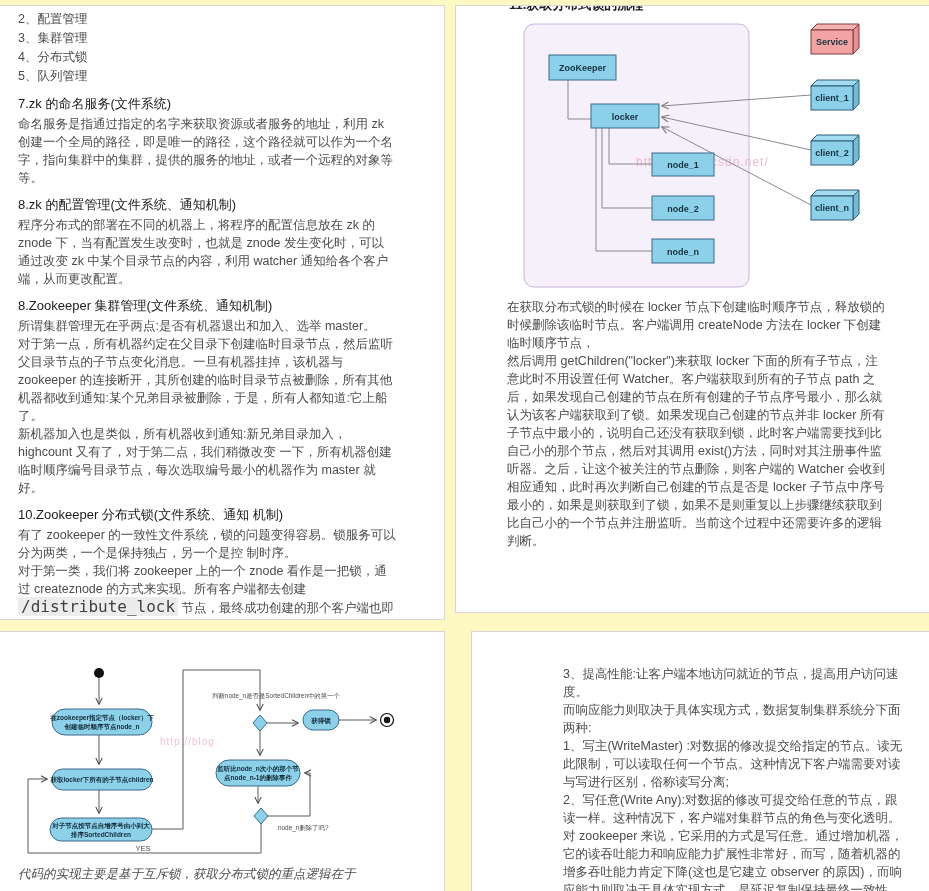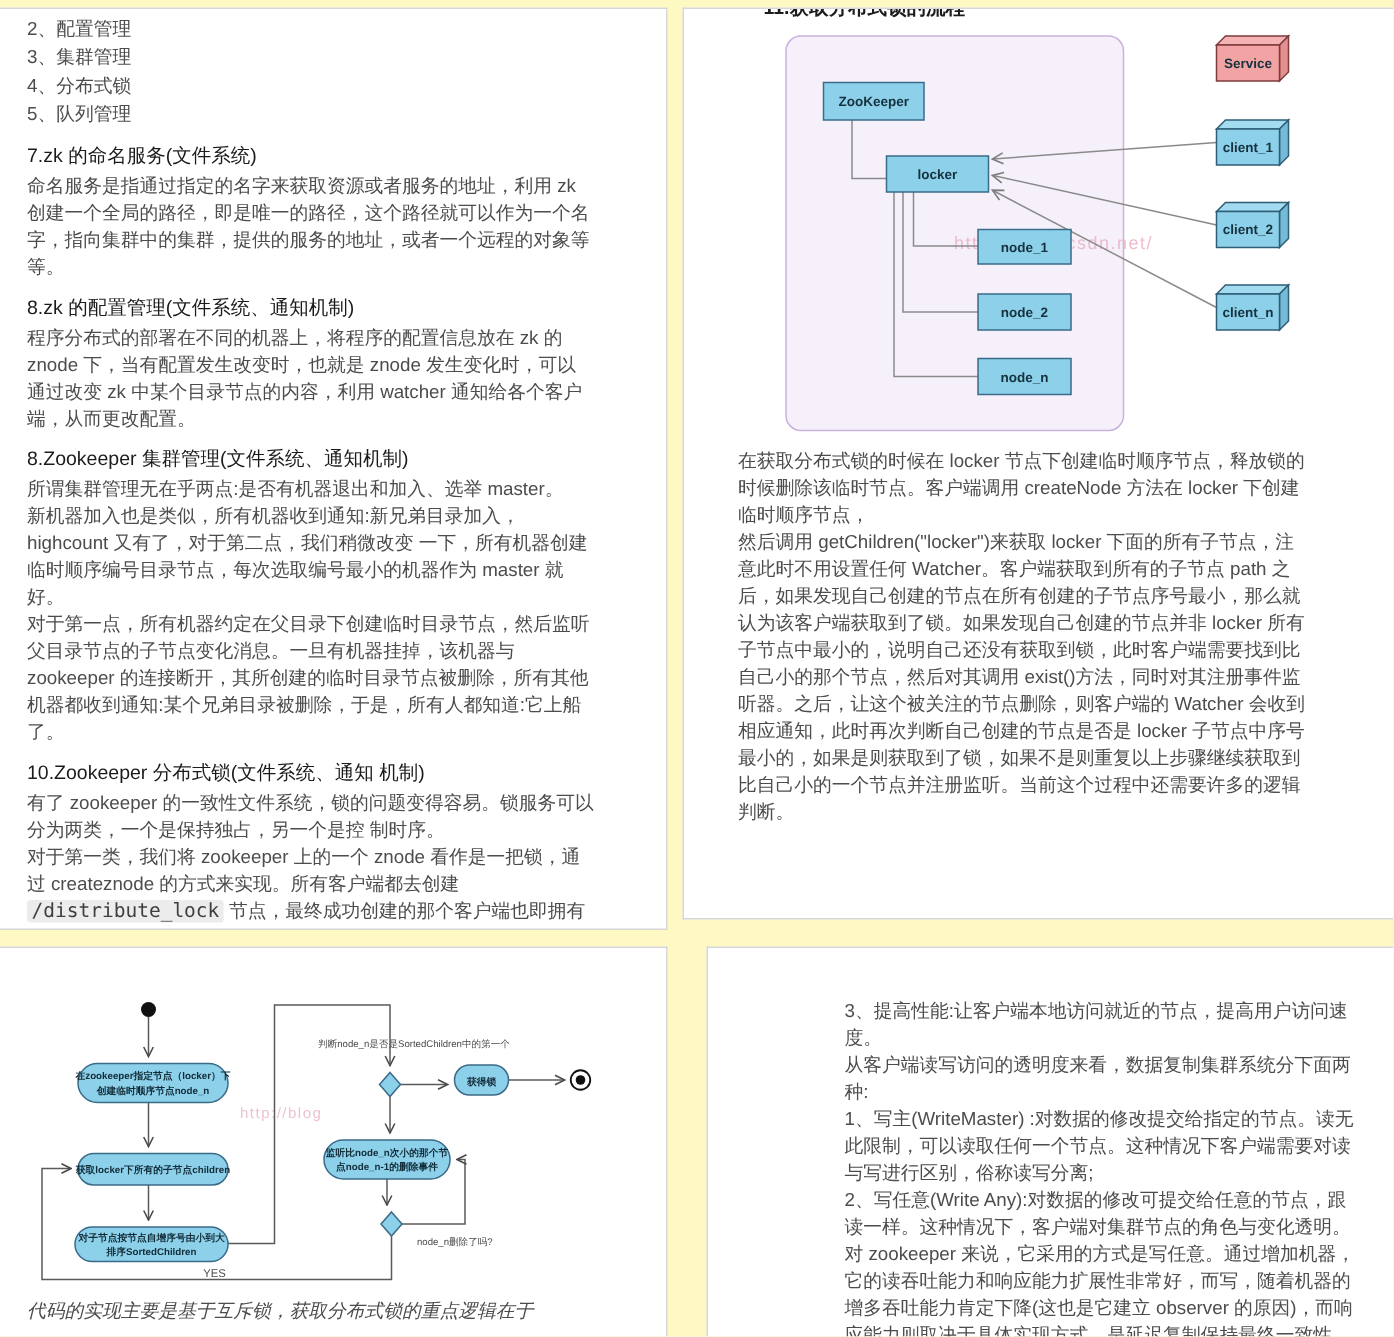--- a/index.html
+++ b/index.html
@@ -9,23 +9,23 @@
   #pg-tl{left:-1px;top:5px;width:446px;height:615px;}
   #pg-tr{left:455px;top:5px;width:475px;height:608px;border-right:none;}
   #pg-bl{left:-1px;top:631px;width:446px;height:261px;border-bottom:none;}
   #pg-br{left:471px;top:631px;width:475px;height:261px;border-right:none;border-bottom:none;padding-left:40px;}
   .doc{font-size:12.5px;line-height:18px;color:#4c4c4c;}
   .doc p{margin:0;}
   .hd{font-weight:normal;color:#1b1b1b;font-size:13px;line-height:18px;margin:9px 0 2px;}
   .tl-inner{padding:4px 48px 0 18px;}
   .list div{line-height:19px;}
   .list{margin-bottom:4px;}
-  .code{font-family:"DejaVu Sans Mono","Liberation Mono",monospace;font-size:13px;background:#ececec;color:#3f3f3f;padding:0 3px;border-radius:2px;}
+  .code{font-family:"DejaVu Sans Mono","Liberation Mono",monospace;font-size:16px;background:#ececec;color:#3f3f3f;padding:0 3px;border-radius:2px;}
   .tr-head{position:absolute;left:53px;top:-10px;font-weight:bold;color:#1b1b1b;font-size:13px;line-height:18px;white-space:nowrap;}
-  .tr-text{position:absolute;left:36px;top:292px;width:382px;}
+  .tr-text{position:absolute;left:51px;top:292px;width:382px;}
   .br-inner{padding:33px 42px 0 51px;}
   .bl-para{position:absolute;left:18px;top:233px;width:380px;font-style:italic;}
   svg text{font-family:"Liberation Sans","DejaVu Sans",sans-serif;}
   .nodelabel{font-size:9px;font-weight:bold;fill:#16323f;}
   .flowlabel{font-size:6.5px;font-weight:bold;fill:#122c38;}
   .flownote{font-size:6.4px;fill:#4a4a4a;}
   .wm1{font-size:12px;fill:#e8aec0;opacity:.8;letter-spacing:1px;}
   .wm2{font-size:10px;fill:#e8aec0;opacity:.75;letter-spacing:1px;}
 </style>
 </head>
@@ -40,22 +40,22 @@
         <div>3、集群管理</div>
         <div>4、分布式锁</div>
         <div>5、队列管理</div>
       </div>
       <div class="hd">7.zk 的命名服务(文件系统)</div>
       <p>命名服务是指通过指定的名字来获取资源或者服务的地址，利用 zk 创建一个全局的路径，即是唯一的路径，这个路径就可以作为一个名字，指向集群中的集群，提供的服务的地址，或者一个远程的对象等等。</p>
       <div class="hd">8.zk 的配置管理(文件系统、通知机制)</div>
       <p>程序分布式的部署在不同的机器上，将程序的配置信息放在 zk 的 znode 下，当有配置发生改变时，也就是 znode 发生变化时，可以通过改变 zk 中某个目录节点的内容，利用 watcher 通知给各个客户端，从而更改配置。</p>
       <div class="hd">8.Zookeeper 集群管理(文件系统、通知机制)</div>
       <p>所谓集群管理无在乎两点:是否有机器退出和加入、选举 master。</p>
+      <p>对于第一点，所有机器约定在父目录下创建临时目录节点，然后监听父目录节点的子节点变化消息。一旦有机器挂掉，该机器与 zookeeper 的连接断开，其所创建的临时目录节点被删除，所有其他机器都收到通知:某个兄弟目录被删除，于是，所有人都知道:它上船了。</p>
       <p>新机器加入也是类似，所有机器收到通知:新兄弟目录加入，highcount 又有了，对于第二点，我们稍微改变 一下，所有机器创建临时顺序编号目录节点，每次选取编号最小的机器作为 master 就好。</p>
-      <p>对于第一点，所有机器约定在父目录下创建临时目录节点，然后监听父目录节点的子节点变化消息。一旦有机器挂掉，该机器与 zookeeper 的连接断开，其所创建的临时目录节点被删除，所有其他机器都收到通知:某个兄弟目录被删除，于是，所有人都知道:它上船了。</p>
       <div class="hd">10.Zookeeper 分布式锁(文件系统、通知 机制)</div>
       <p>有了 zookeeper 的一致性文件系统，锁的问题变得容易。锁服务可以分为两类，一个是保持独占，另一个是控 制时序。</p>
       <p><span>对于第一类，我们将 zookeeper 上的一个 znode 看作是一把锁，通过 createznode 的方式来实现。所有客户端都去创建 </span><span class="code">/distribute_lock</span><span> 节点，最终成功创建的那个客户端也即拥有了这把锁。用完删除掉自己创建的 </span><span> 节点就释放出锁。</span></p>
 
     </div>
   </div>
 
   <div class="page" id="pg-tr">
     <div class="tr-head">11.获取分布式锁的流程</div>
 
@@ -196,21 +196,21 @@
     </svg>
 
     <div class="bl-para doc">
       <p>代码的实现主要是基于互斥锁，获取分布式锁的重点逻辑在于</p>
     </div>
   </div>
 
   <div class="page" id="pg-br">
     <div class="br-inner doc">
       <p>3、提高性能:让客户端本地访问就近的节点，提高用户访问速度。</p>
-      <p>从客户端读写访问的透明度来看，数据复制集群系统分下面两种:</p>
+      <p>而响应能力则取决于具体实现方式，数据复制集群系统分下面两种:</p>
       <p>1、写主(WriteMaster) :对数据的修改提交给指定的节点。读无此限制，可以读取任何一个节点。这种情况下客户端需要对读与写进行区别，俗称读写分离;</p>
       <p>2、写任意(Write Any):对数据的修改可提交给任意的节点，跟读一样。这种情况下，客户端对集群节点的角色与变化透明。</p>
       <p>对 zookeeper 来说，它采用的方式是写任意。通过增加机器，它的读吞吐能力和响应能力扩展性非常好，而写，随着机器的增多吞吐能力肯定下降(这也是它建立 observer 的原因)，而响应能力则取决于具体实现方式，是延迟复制保持最终一致性，还是立即复制快速响应。</p>
       <div class="hd">14.Zookeeper 工作原理</div>
 
     </div>
   </div>
 
 </div>
 

